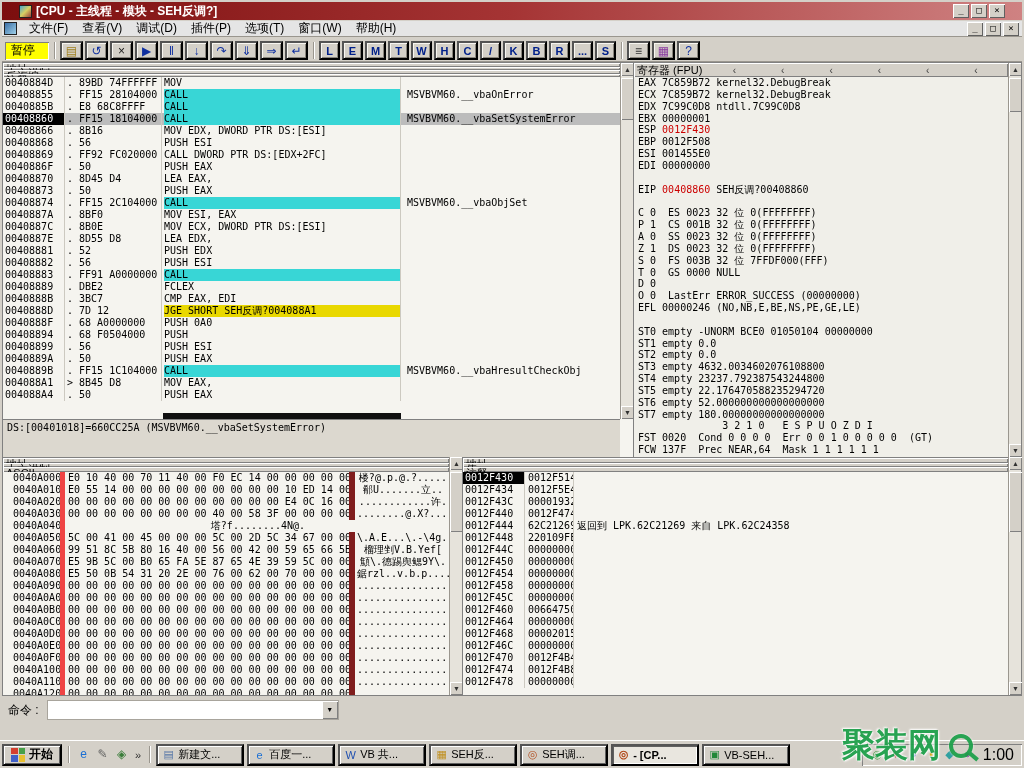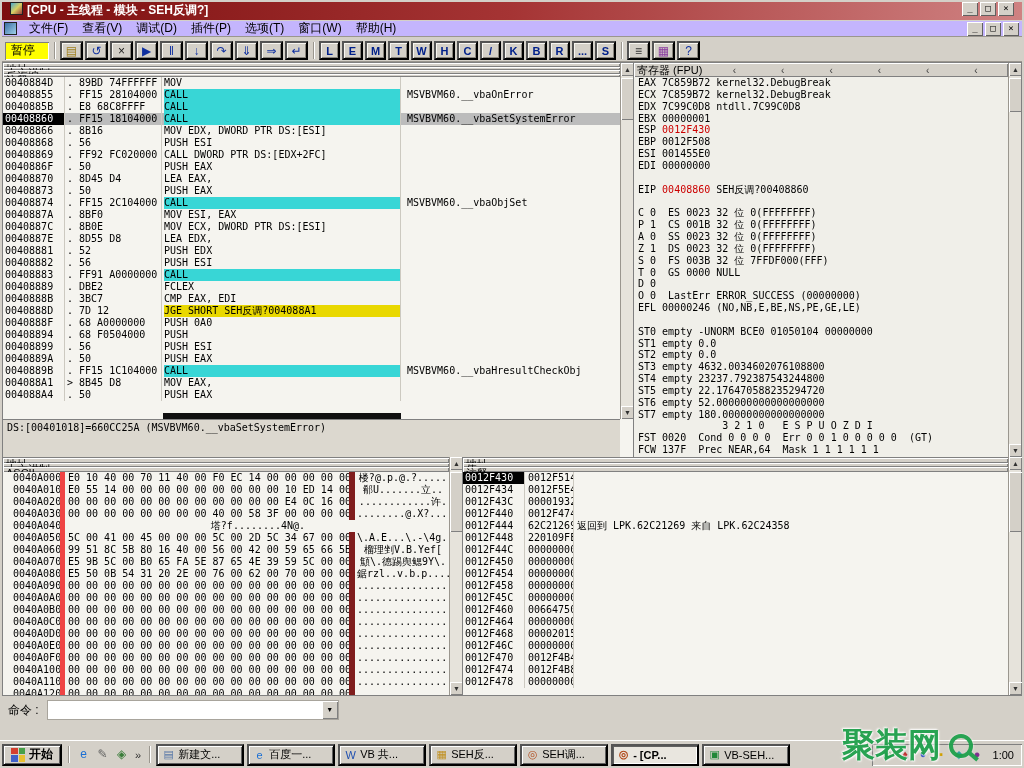--- a/index.html
+++ b/index.html
@@ -4,29 +4,29 @@
 <style>
   * { margin:0; padding:0; box-sizing:border-box; }
   body { background:#808080; font-family:"Liberation Sans", sans-serif; }
   #screen { position:relative; width:1024px; height:768px; background:#d4d0c8; overflow:hidden;
             font-family:"Liberation Sans", sans-serif; font-size:12px; color:#000; }
   .mono { font-family:"DejaVu Sans Mono", monospace; }
 
   
   .titlebar { position:absolute; left:2px; top:2px; width:1020px; height:18px;
     background:linear-gradient(90deg,#7c0e0e,#a53434,#cf8282); color:#fff;
-    display:flex; align-items:flex-start; gap:4px; padding:0 8px; }
+    display:flex; align-items:center; gap:4px; padding:0 17px; }
   .title-icon { width:13px; height:13px; background:linear-gradient(135deg,#49a7cf,#d8cf62,#9a3c3c); border:1px solid #222; flex:none; }
   .title-text { font-weight:bold; font-size:12px; flex:1; white-space:nowrap; overflow:hidden; }
   .winbtns { display:flex; gap:2px; }
   .wbtn { width:16px; height:14px; background:#d4d0c8; color:#000;
     box-shadow:inset 1px 1px 0 #fff, inset -1px -1px 0 #606060;
     font-size:9px; line-height:13px; text-align:center; font-family:"DejaVu Sans Mono",monospace; }
 
-  .menubar { position:absolute; left:2px; top:21px; width:1020px; height:16px; background:#c4b5fd;
+  .menubar { position:absolute; left:2px; top:21px; width:1020px; height:16px; background:#e5e5e5;
     display:flex; align-items:center; border-bottom:1px solid #9a968e; }
   .mdi-icon { width:13px; height:13px; margin:0 5px 0 2px; background:linear-gradient(135deg,#3a6ea5,#9fd0e8); border:1px solid #222; flex:none; }
   .mitem { padding:1px 7px; white-space:nowrap; }
   .mspacer { flex:1; }
 
   .toolbarrow { position:absolute; left:2px; top:40px; width:1020px; height:22px; background:#d4d0c8;
     display:flex; align-items:center; gap:2px; padding:0 3px; border-bottom:1px solid #9a968e; }
   .status-box { background:#ffff00; color:#000; height:18px; line-height:16px; padding:0 14px 0 6px;
     box-shadow:inset 1px 1px 0 #808080, inset -1px -1px 0 #fff; white-space:nowrap; }
   .tsep { width:1px; height:17px; background:#9a968e; margin:0 3px; box-shadow:1px 0 0 #fff; flex:none; }
@@ -105,21 +105,21 @@
   .slogo i { display:block; }
   .qicon { width:17px; height:17px; text-align:center; line-height:17px; font-size:12px; flex:none; }
   .chev { font-size:11px; color:#303030; padding:0 2px; }
   .task { width:88px; height:22px; background:#d4d0c8; box-shadow:inset 1px 1px 0 #fff, inset -1px -1px 0 #606060;
     display:flex; align-items:center; gap:3px; padding:0 4px; font-size:11px; white-space:nowrap; overflow:hidden; flex:none; }
   .task.active { box-shadow:inset 1px 1px 0 #606060, inset -1px -1px 0 #fff; background:#e9e6df; font-weight:bold; }
   .task-ico { font-size:11px; width:13px; text-align:center; flex:none; }
   .tray { margin-left:auto; height:22px; box-shadow:inset 1px 1px 0 #808080, inset -1px -1px 0 #fff;
     display:flex; align-items:center; gap:4px; padding:0 8px; flex:none; }
   .ticon { width:15px; height:15px; text-align:center; line-height:15px; font-size:11px; flex:none; }
-  .clock { font-size:11px; padding-left:4px; }
+  .clock { font-size:16px; padding-left:4px; }
 
   
   .watermark { position:absolute; left:842px; top:723px; z-index:20; display:flex; align-items:center; gap:8px;
     color:#1fa14c; font-size:33px; font-weight:bold; opacity:.95;
     text-shadow:0 0 2px #fff, 1px 1px 2px #fff, -1px -1px 2px #fff; pointer-events:none; }
   .mag { width:24px; height:24px; border:4px solid #1fa14c; border-radius:50%; position:relative;
     box-shadow:0 0 2px #fff; }
   .mag::after { content:""; position:absolute; width:12px; height:4px; background:#1fa14c;
     right:-10px; bottom:-4px; transform:rotate(40deg); }
 </style>

